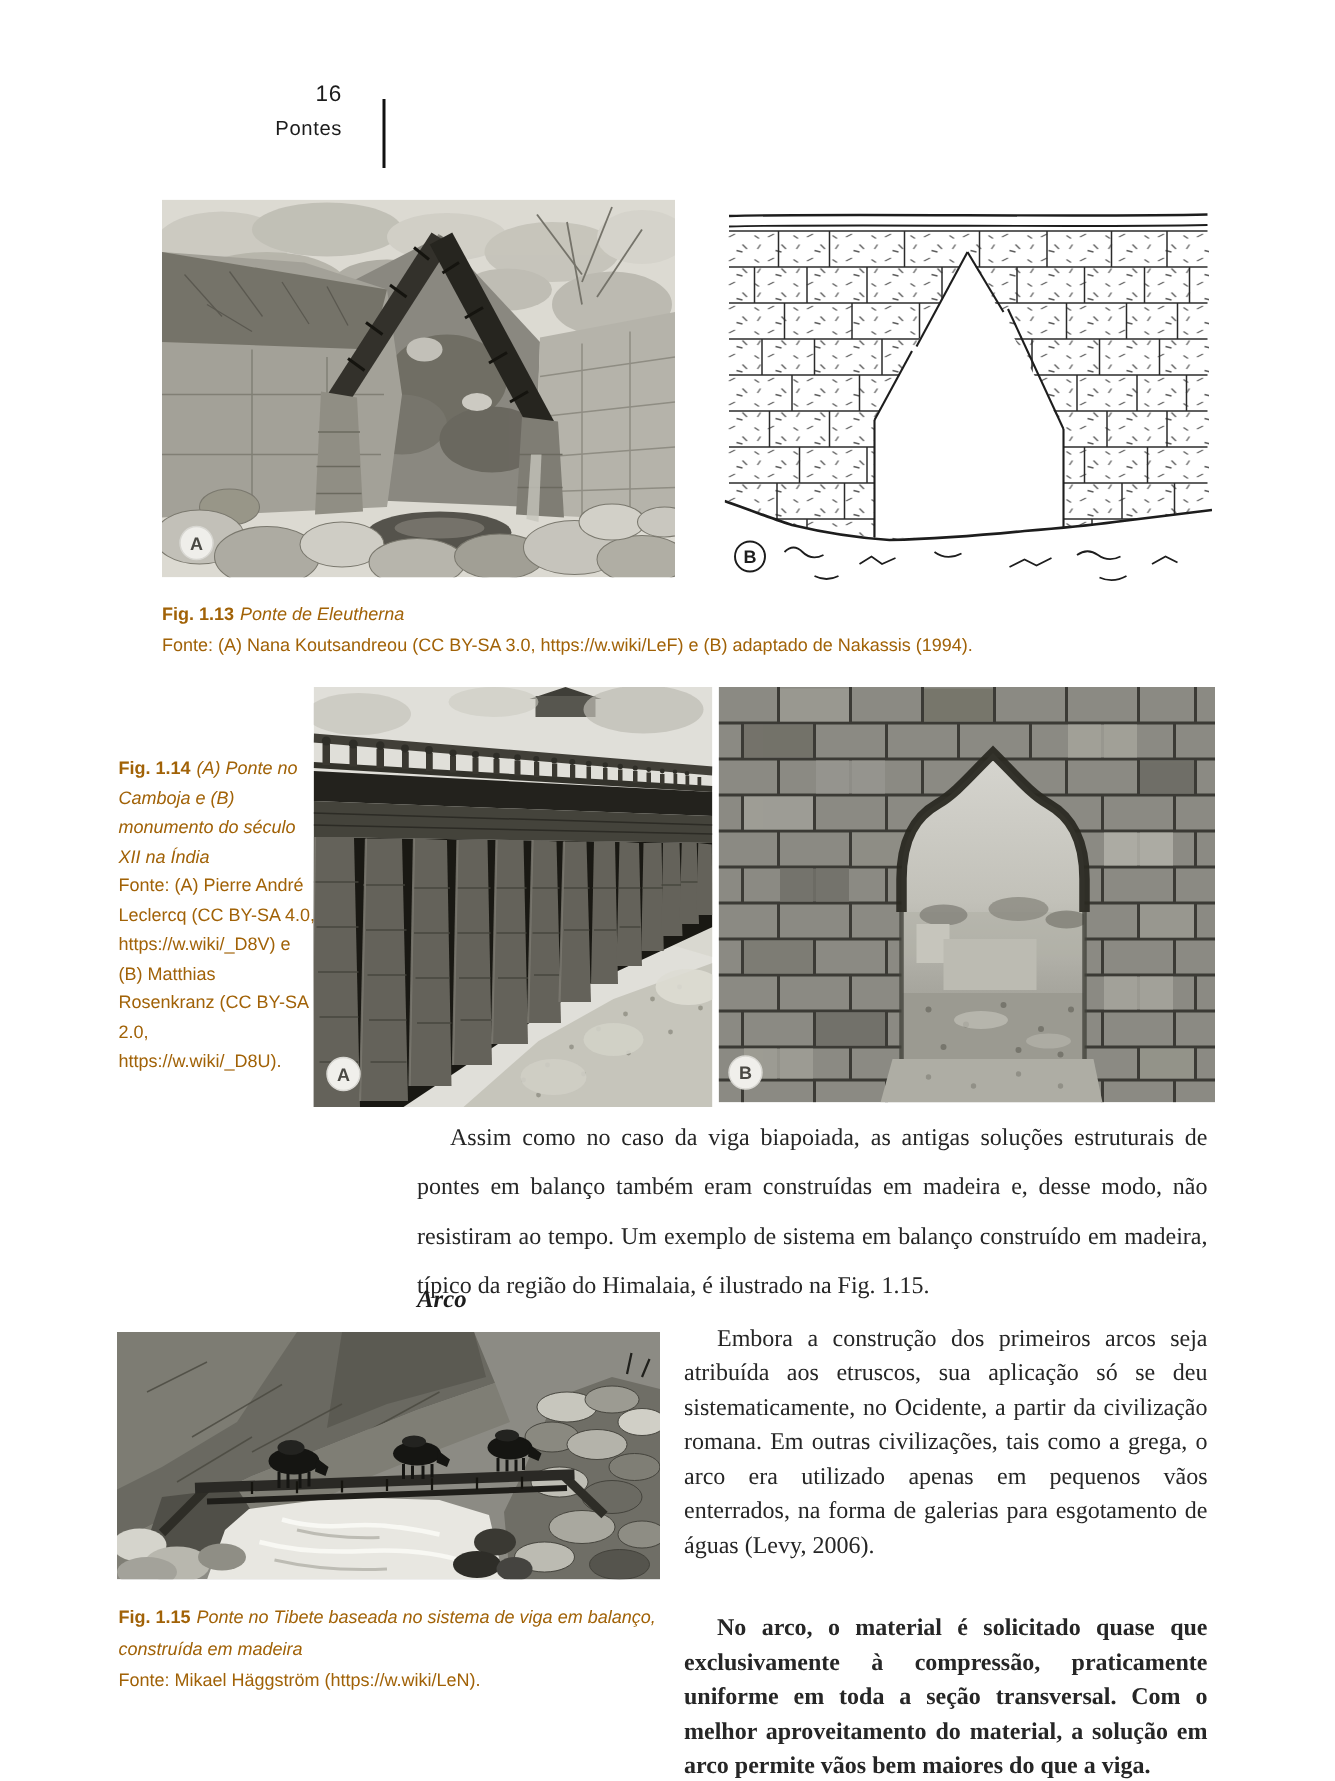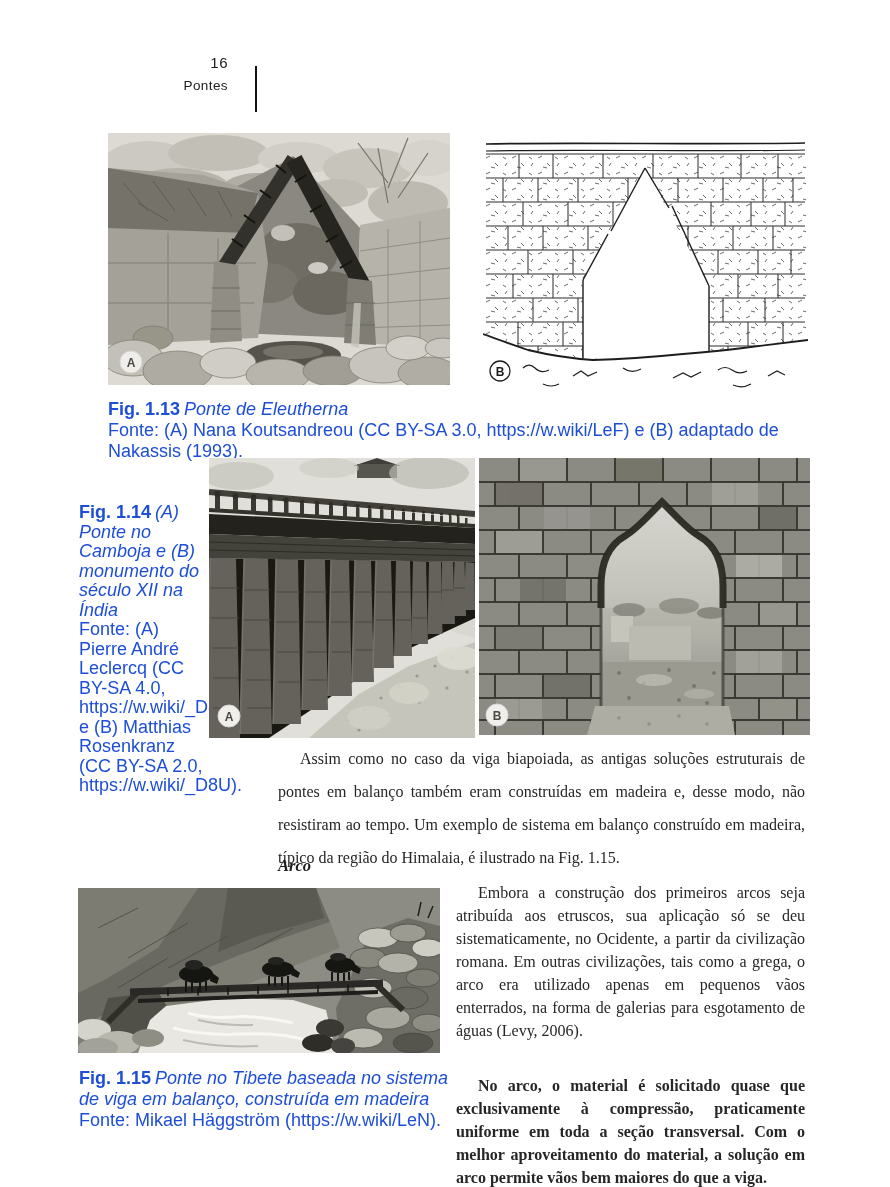--- a/index.html
+++ b/index.html
@@ -7,21 +7,21 @@
     position:relative;width:890px;height:1187px;background:#ffffff;
     font-family:"Liberation Sans",sans-serif;color:#1c1c1c;overflow:hidden;padding-left:44px;
   }
   .abs{position:absolute;}
   
   .folio{left:100px;top:55px;width:128px;text-align:right;line-height:1;}
   .folio .num{font-size:15px;letter-spacing:.5px;display:block;margin-bottom:9px;}
   .folio .title{font-size:13.5px;letter-spacing:.4px;display:block;}
   .header-rule{left:255px;top:66px;width:2px;height:46px;background:#111;}
   
-  .caption{font-size:18px;line-height:21px;color:#1d4ed8;}
+  .caption{font-size:12px;line-height:21px;color:#a16207;}
   .cap-label{font-weight:bold;margin-right:4px;}
   .cap-title{font-style:italic;}
   .sidebar-cap{line-height:19.5px;}
   
   .serif{font-family:"Liberation Serif",serif;font-size:16px;color:#262626;}
   .para{text-align:justify;}
   .indent{text-indent:22px;}
   .arco{font-weight:bold;font-style:italic;text-align:left;font-size:16.5px;color:#1c1c1c;}
   
   .fig{overflow:hidden;}
@@ -254,21 +254,21 @@
         <circle cx="17" cy="233" r="10" fill="#ffffff" stroke="#1d1d1d" stroke-width="1.3"></circle>
         <text class="badge-text" x="17" y="237.5" text-anchor="middle" fill="#1d1d1d">B</text>
       </g>
     </svg>
   </div>
 
   <div class="abs caption" style="left:108px;top:399px;width:724px;">
     <div>
       <span class="cap-label">Fig. 1.13</span><span class="cap-title">Ponte de Eleutherna</span>
     </div>
-    <div>Fonte: (A) Nana Koutsandreou (CC BY-SA 3.0, https://w.wiki/LeF) e (B) adaptado de Nakassis (1993).</div>
+    <div>Fonte: (A) Nana Koutsandreou (CC BY-SA 3.0, https://w.wiki/LeF) e (B) adaptado de Nakassis (1994).</div>
   </div>
 
   <div class="abs caption sidebar-cap" style="left:79px;top:503px;width:132px;">
     <span class="cap-label">Fig. 1.14</span><span class="cap-title">(A) Ponte no Camboja e (B) monumento do século XII na Índia</span>
     <div>Fonte: (A) Pierre André Leclercq (CC BY-SA 4.0, https://w.wiki/_D8V) e (B) Matthias Rosenkranz (CC BY-SA 2.0, https://w.wiki/_D8U).</div>
   </div>
 
   <div class="abs fig" style="left:209px;top:458px;width:266px;height:280px;">
     <svg width="266" height="280" viewBox="0 0 266 280">
       <rect width="266" height="280" fill="#e0dfd9"></rect>

